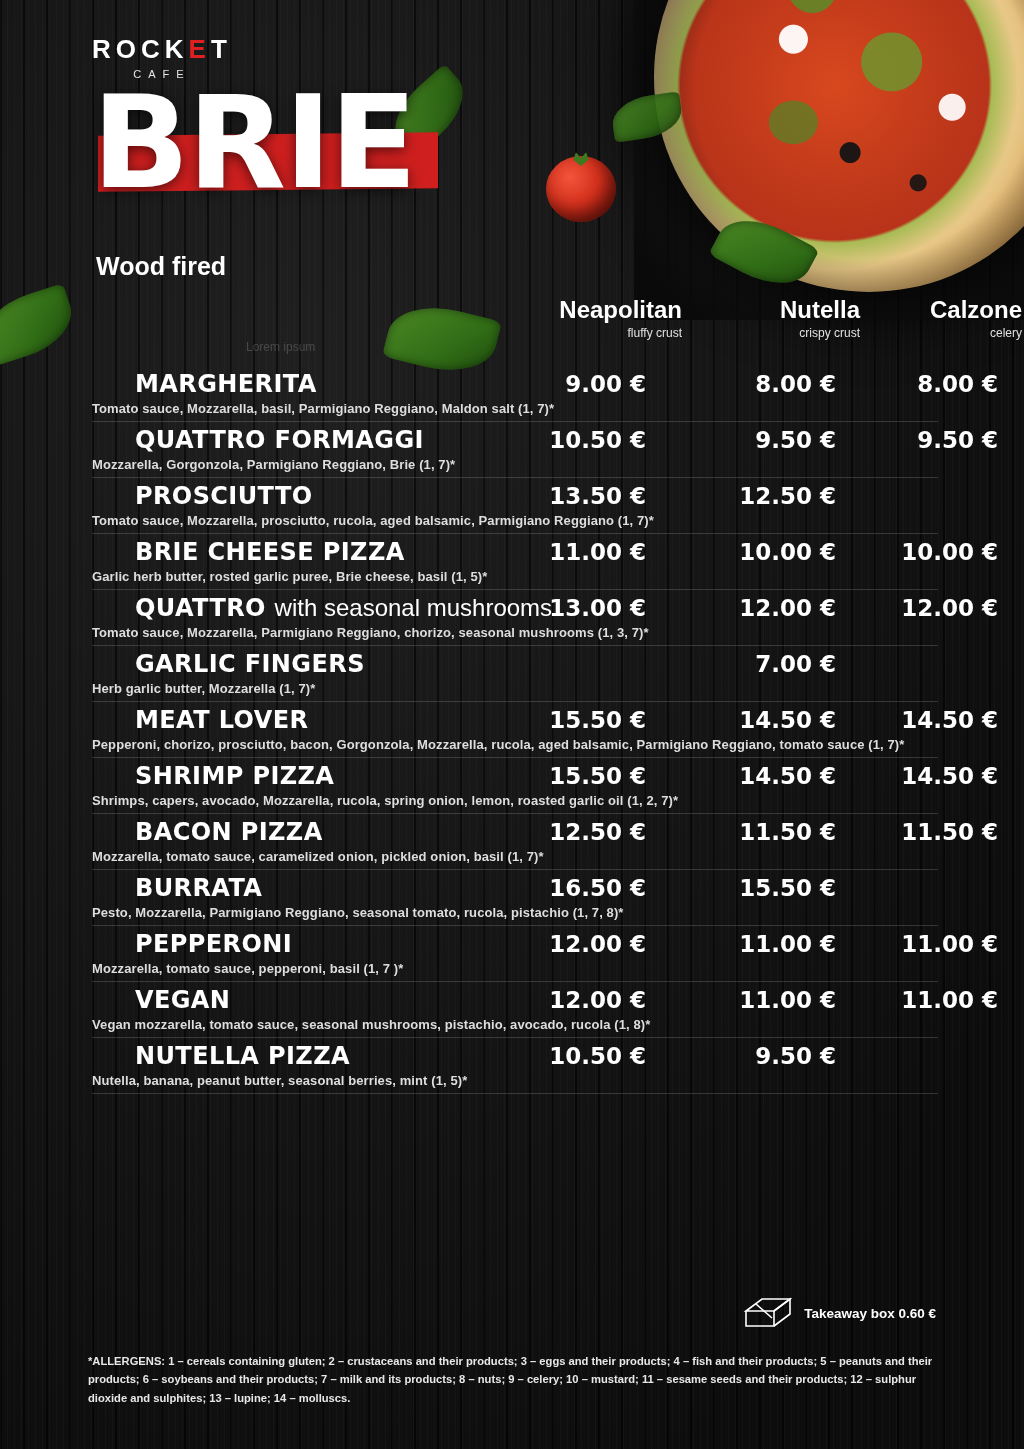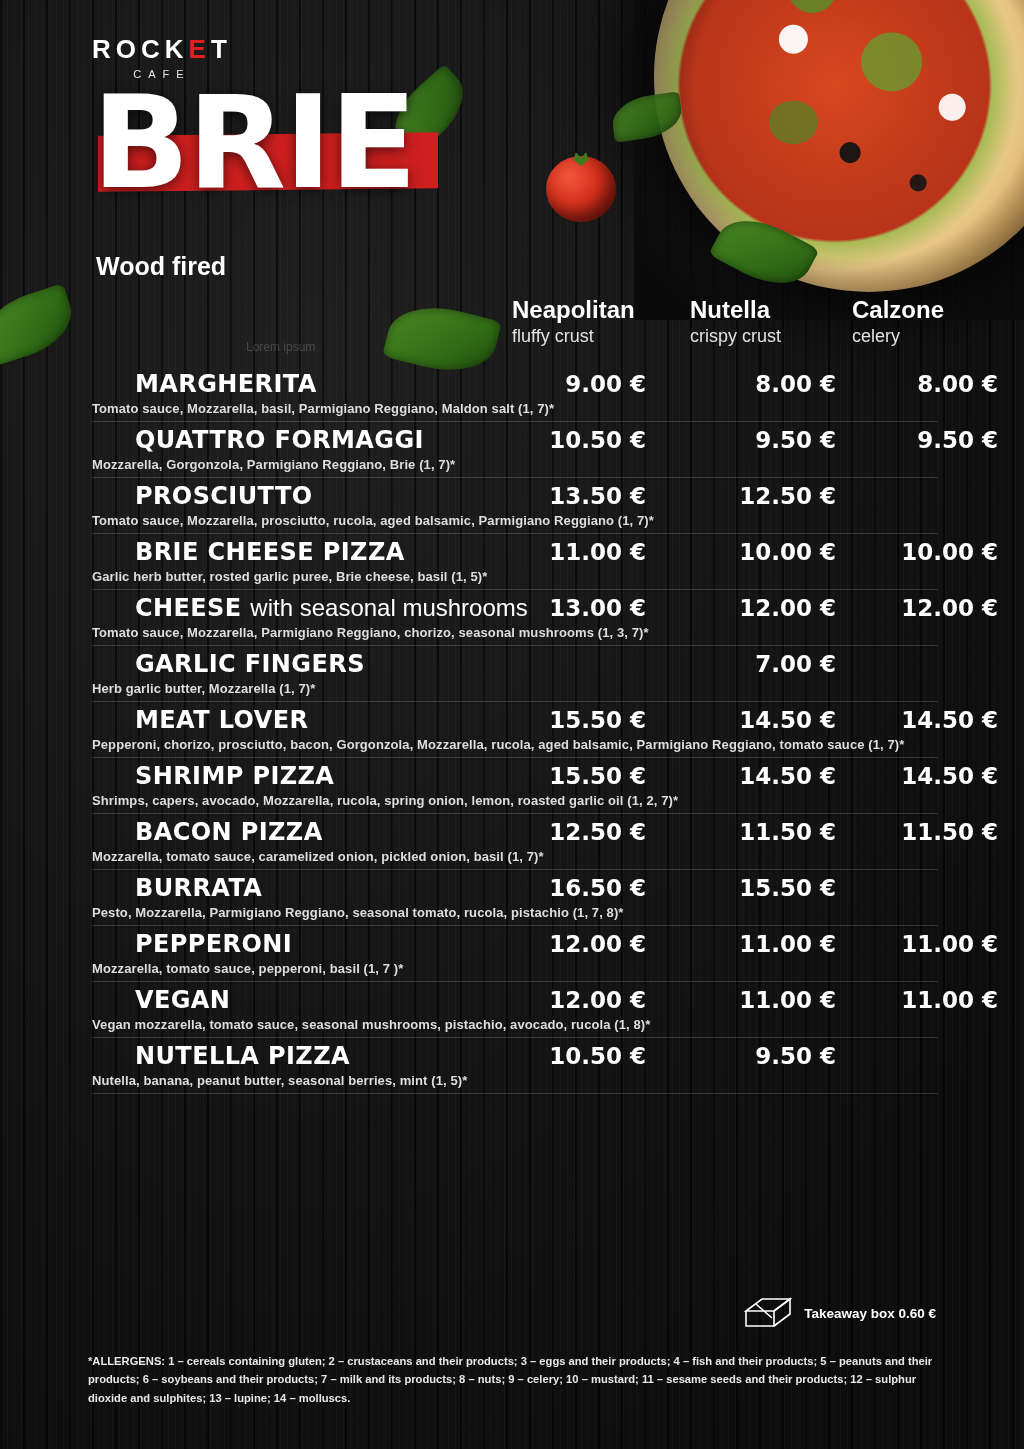--- a/index.html
+++ b/index.html
@@ -146,31 +146,31 @@
   }
   
   .col-headers {
     position: absolute;
     left: 92px; top: 296px;
     width: 846px;
     height: 52px;
   }
   .col-head {
     position: absolute;
-    text-align: left;
+    text-align: right;
     width: 170px;
   }
   .col-head .ch-name {
     font-size: 24px;
     font-weight: bold;
     color: #fff;
     white-space: nowrap;
   }
   .col-head .ch-sub {
-    font-size: 18px;
+    font-size: 12px;
     color: #e2e2e2;
     margin-top: 2px;
   }
   .col-head.c0 { left: 420px; }
   .col-head.c1 { left: 598px; }
   .col-head.c2 { left: 760px; }
   
   .items {
     position: absolute;
     left: 92px; top: 366px;
@@ -321,21 +321,21 @@
         <div class="item-row">
           <div class="item-name"><span>BRIE CHEESE PIZZA</span></div>
           <div class="price p0">11.00 €</div>
           <div class="price p1">10.00 €</div>
           <div class="price p2">10.00 €</div>
         </div>
         <div class="item-desc">Garlic herb butter, rosted garlic puree, Brie cheese, basil (1, 5)*</div>
       </div>
       <div class="item">
         <div class="item-row">
-          <div class="item-name"><span>CHEESE</span> <span class="light">with seasonal mushrooms</span></div>
+          <div class="item-name"><span>QUATTRO</span> <span class="light">with seasonal mushrooms</span></div>
           <div class="price p0">13.00 €</div>
           <div class="price p1">12.00 €</div>
           <div class="price p2">12.00 €</div>
         </div>
         <div class="item-desc">Tomato sauce, Mozzarella, Parmigiano Reggiano, chorizo, seasonal mushrooms (1, 3, 7)*</div>
       </div>
       <div class="item">
         <div class="item-row">
           <div class="item-name"><span>GARLIC FINGERS</span></div>
           <div class="price p1">7.00 €</div>

